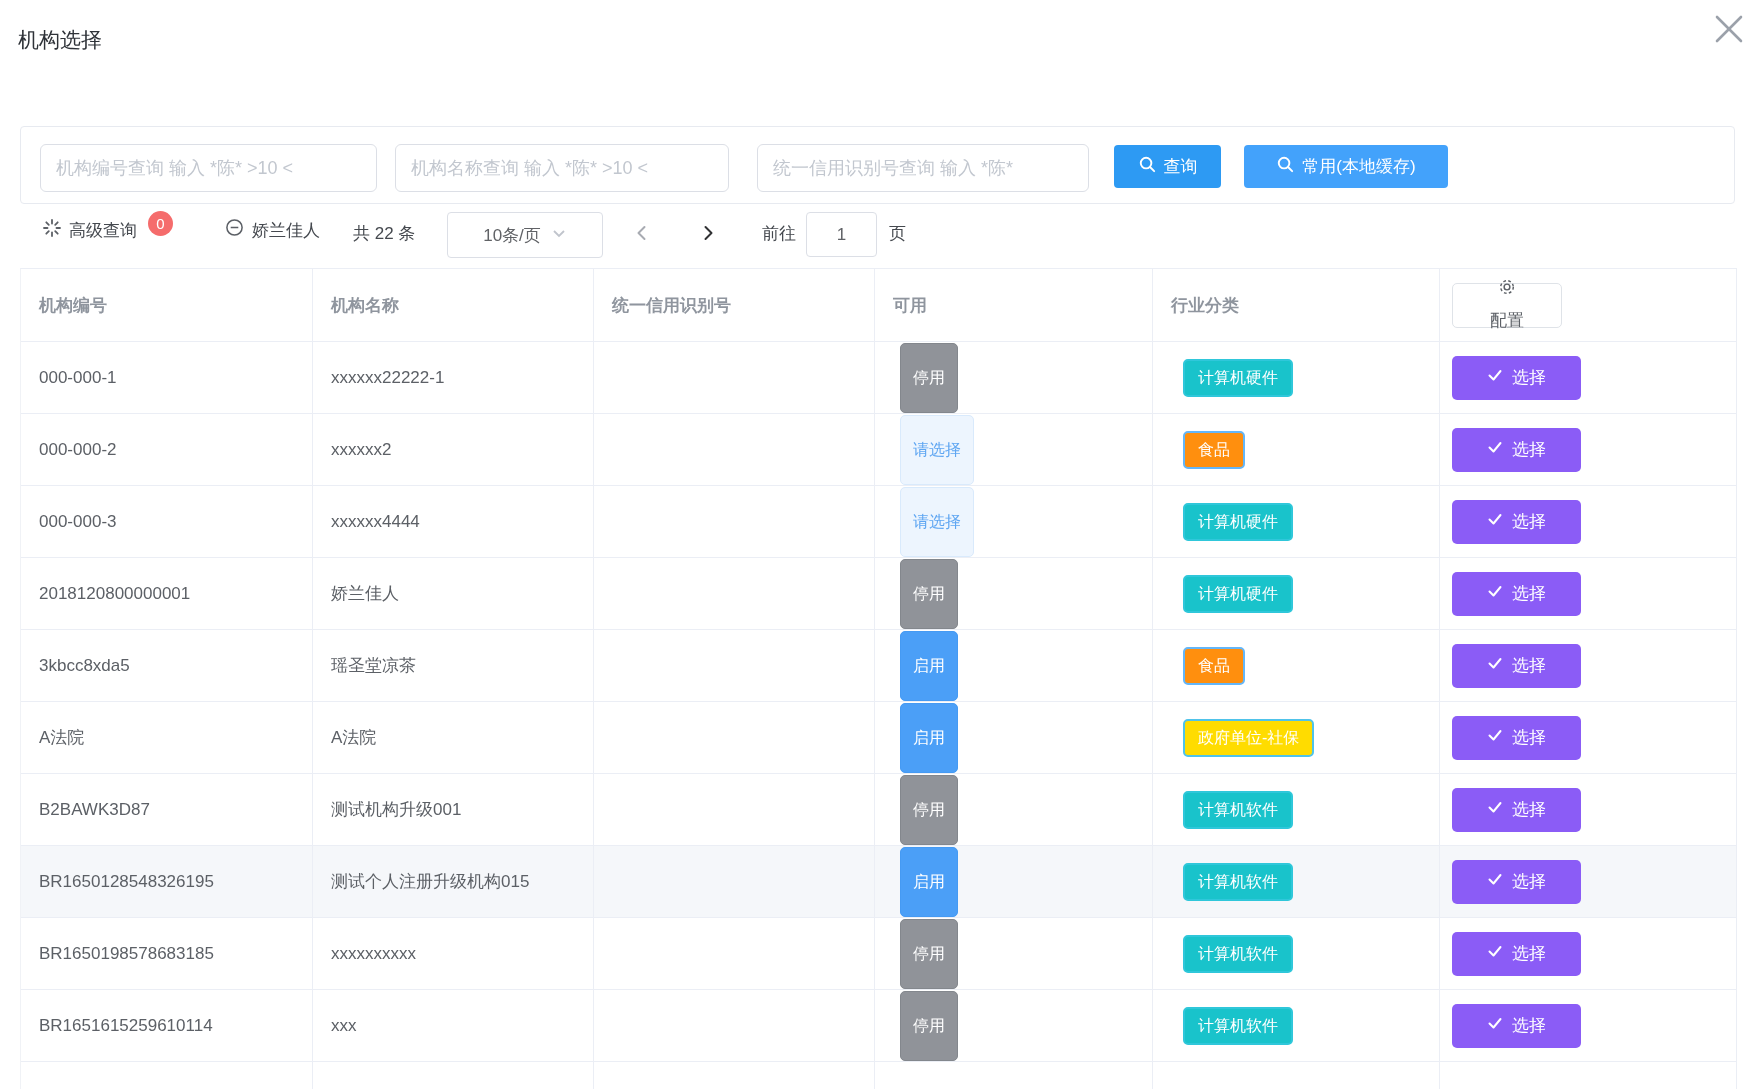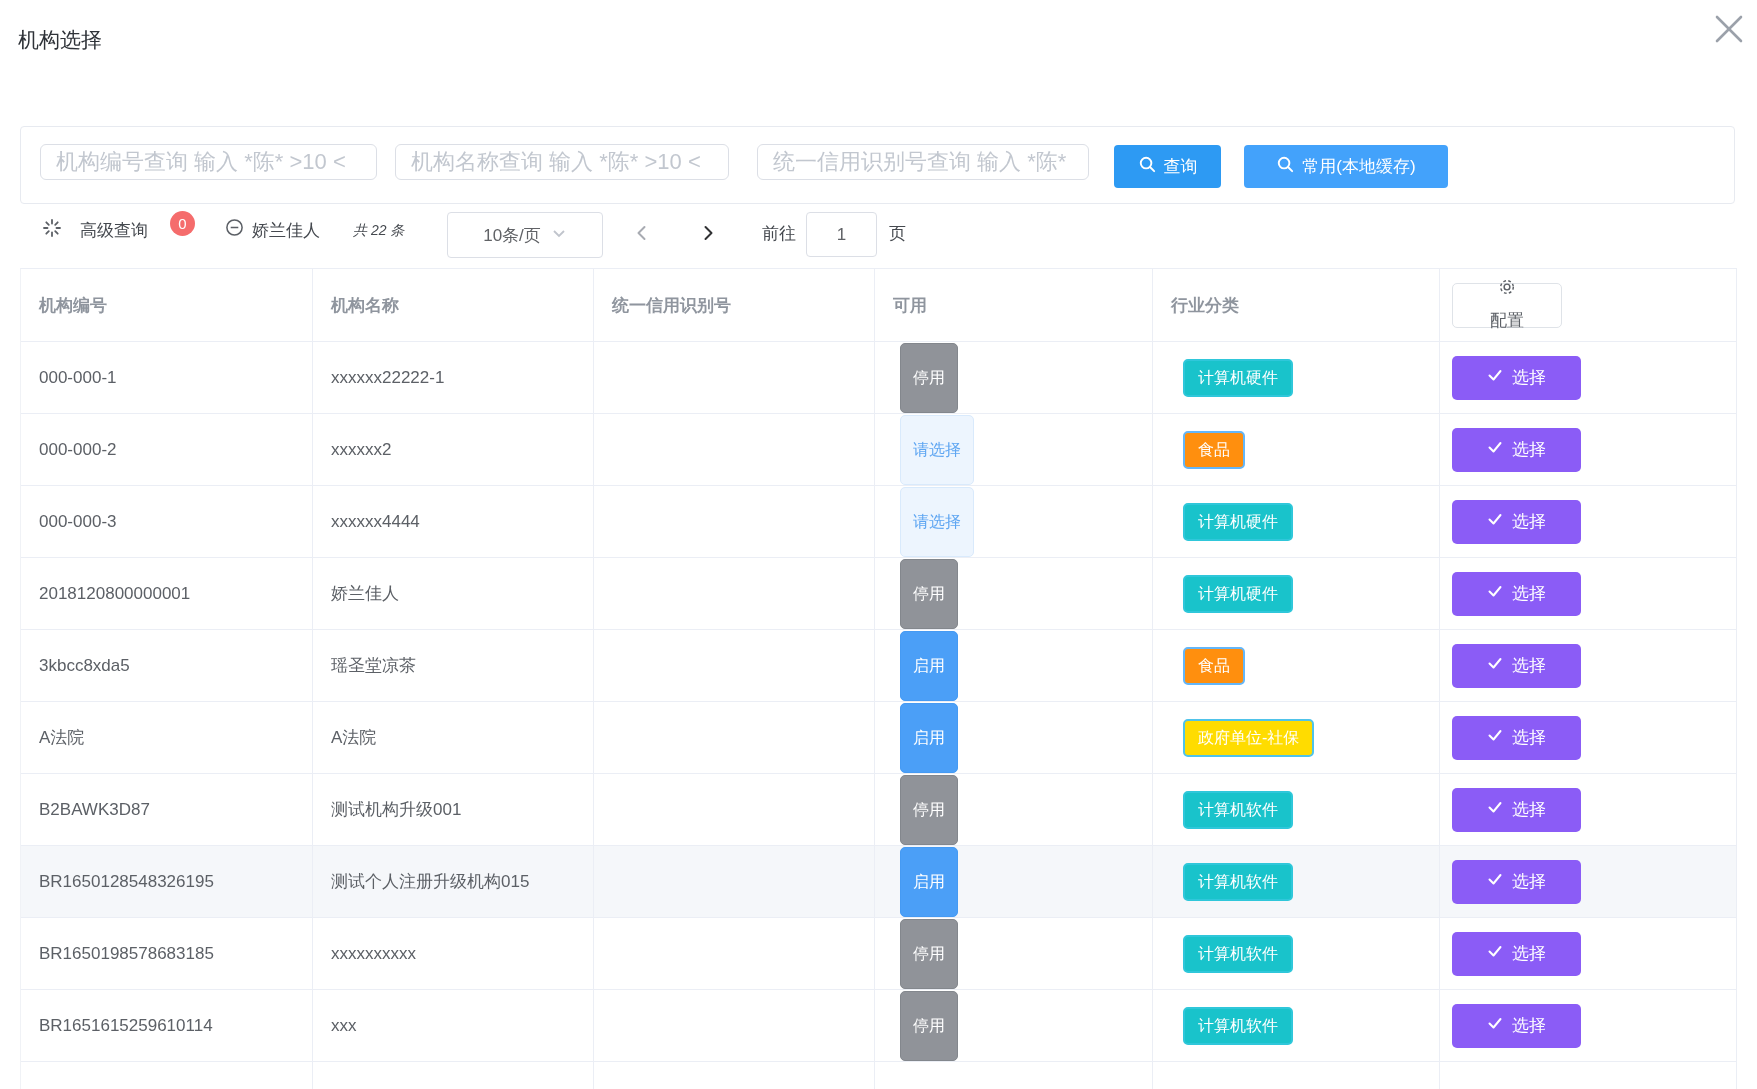--- a/index.html
+++ b/index.html
@@ -24,23 +24,23 @@
   }
 
   
   .search-panel {
     position: absolute; left: 20px; top: 126px;
     width: 1715px; height: 78px;
     border: 1px solid #e7eaf0; border-radius: 4px;
     background: #fff;
   }
   .search-input {
-    position: absolute; top: 17px; height: 36px;
+    position: absolute; top: 17px; height: 48px;
     border: 1px solid #dcdfe6; border-radius: 6px;
-    font-size: 22px; padding: 5px 15px; color: #606266;
+    font-size: 18px; padding: 5px 15px; color: #606266;
     outline: none; font-family: inherit; background: #fff;
   }
   .search-input::placeholder { color: #c2c7cf; }
   .inp-code   { left: 19px;  width: 337px; }
   .inp-name   { left: 374px; width: 334px; }
   .inp-credit { left: 736px; width: 332px; }
   .btn {
     position: absolute; top: 18px; height: 43px;
     border: none; border-radius: 4px;
     color: #fff; font-size: 17px;
@@ -48,35 +48,35 @@
     cursor: pointer; font-family: inherit;
   }
   .btn-query  { left: 1093px; width: 107px; background: #2d9af3; }
   .btn-common { left: 1223px; width: 204px; background: #43a2fb; }
 
   
   .toolbar { position: absolute; left: 20px; top: 205px; width: 1715px; height: 62px; }
   .toolbar > * { position: absolute; }
   .adv-query {
     left: 22px; top: 13px;
-    display: flex; align-items: center; gap: 18px;
+    display: flex; align-items: center; gap: 7px;
     font-size: 17px; color: #45494f; cursor: pointer;
   }
   .adv-badge {
     background: #f56c6c; color: #fff;
     min-width: 25px; height: 25px; border-radius: 13px;
     font-size: 15px; display: inline-flex; align-items: center; justify-content: center;
     padding: 0 4px; transform: translateY(-7px); margin-left: 4px;
   }
   .reset-query {
     left: 205px; top: 13px;
     display: flex; align-items: center; gap: 8px;
     font-size: 17px; color: #45494f; cursor: pointer;
   }
-  .total-count { left: 333px; top: 17px; font-size: 14px; color: #45494f; font-style: italic; }
+  .total-count { left: 333px; top: 17px; font-size: 17px; color: #45494f; }
   .page-size {
     left: 427px; top: 7px; width: 156px; height: 46px;
     border: 1px solid #dcdfe6; border-radius: 4px;
     display: flex; align-items: center; justify-content: center; gap: 10px;
     font-size: 17px; color: #606266; cursor: pointer; background: #fff;
   }
   .pg { top: 14px; width: 32px; height: 32px; display: flex; align-items: center; justify-content: center; cursor: pointer; }
   .pg-prev { left: 606px; }
   .pg-next { left: 672px; }
   .goto-label { left: 742px; top: 17px; font-size: 17px; color: #45494f; }

